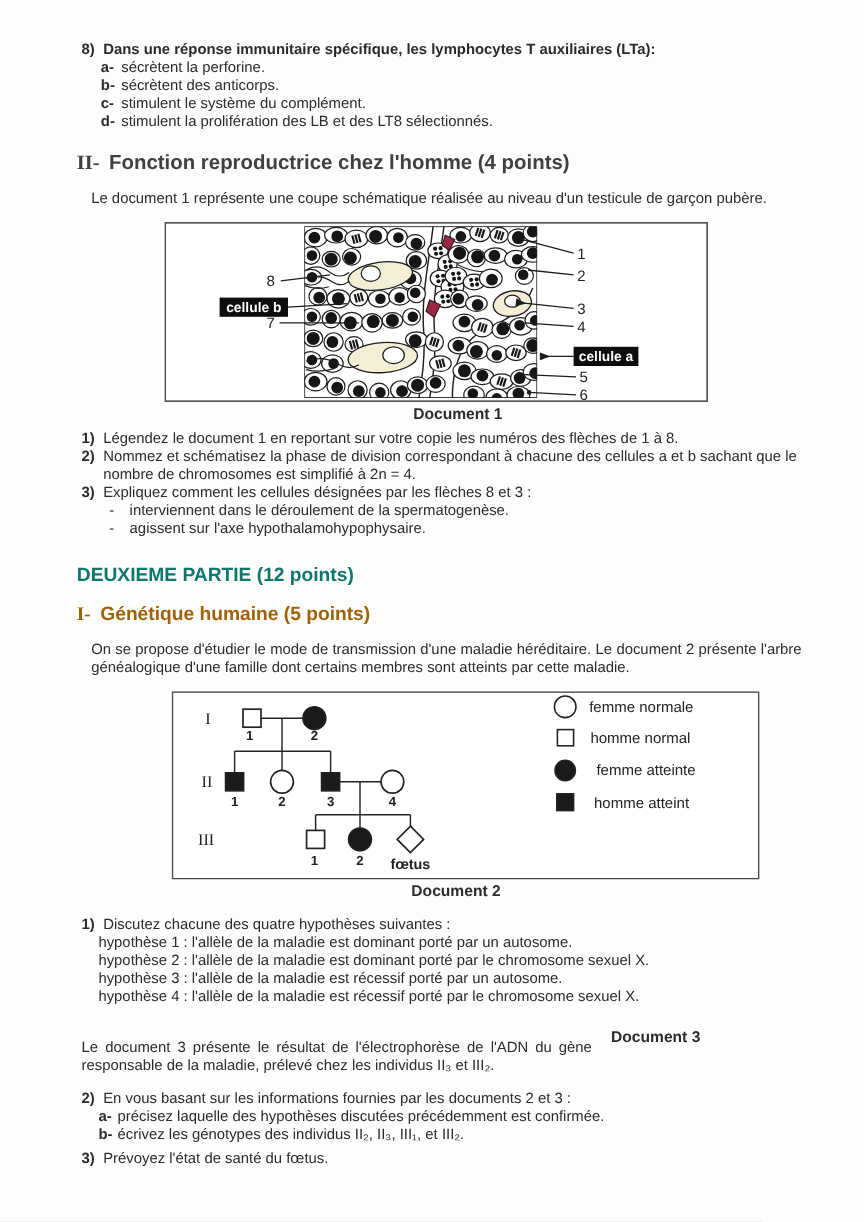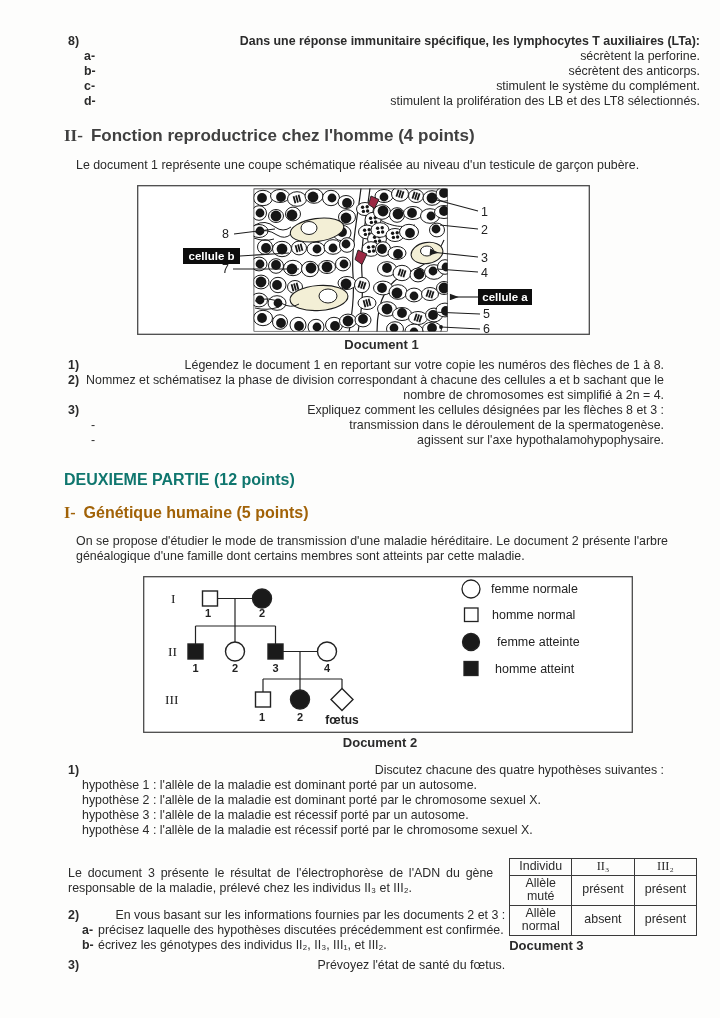--- a/index.html
+++ b/index.html
@@ -6,21 +6,21 @@
   .page{
     position:relative;width:720px;height:1018px;margin:0 auto;background:#fdfdfc;
     font-family:"Liberation Sans","DejaVu Sans",sans-serif;font-size:12.4px;line-height:15px;
     color:#2b2b2b;box-sizing:border-box;padding:34px 20px 0 64px;overflow:hidden;
   }
   .b{font-weight:700;}
   .just{text-align:justify;}
   
   .qrow{display:flex;}
   .qnum{flex:none;width:18px;font-weight:700;}
-  .qtext{flex:1;text-align:right;}
+  .qtext{flex:1;}
   .opt{display:flex;margin-left:20px;}
   .optkey{flex:none;width:17px;font-weight:700;}
   .bul{display:flex;margin-left:27px;}
   .dash{flex:none;width:17px;}
   .hyp{margin-left:18px;}
   
   .h-sec{font-size:17px;line-height:20px;font-weight:700;margin:17px 0 4px 0;color:#404040;}
   .h-part{font-size:16px;line-height:19px;font-weight:700;margin:22px 0 0 0;color:#0f766e;}
   .h-sub{font-size:16px;line-height:19px;font-weight:700;margin:14px 0 4px 0;color:#a16207;}
   .rn{font-family:"Liberation Serif","DejaVu Serif",serif;margin-right:8px;}
@@ -523,21 +523,21 @@
     <div class="qrow" style="margin-left:4px;">
       <span class="qnum">2)</span>
       <div class="qtext just">Nommez  et schématisez la phase de division correspondant à chacune des cellules a et b sachant que le nombre de chromosomes est simplifié à 2n = 4.</div>
     </div>
     <div class="qrow" style="margin-left:4px;">
       <span class="qnum">3)</span>
       <div class="qtext">Expliquez comment les cellules désignées par les flèches 8 et 3 :</div>
     </div>
     <div class="bul">
       <span class="dash">-</span>
-      <div class="qtext">transmission dans le déroulement de la spermatogenèse.</div>
+      <div class="qtext">interviennent dans le déroulement de la spermatogenèse.</div>
     </div>
     <div class="bul">
       <span class="dash">-</span>
       <div class="qtext">agissent sur l'axe hypothalamohypophysaire.</div>
     </div>
   </div>
 
   <div class="h-part">DEUXIEME PARTIE (12 points)</div>
   <div class="h-sub"><span class="rn">I-</span><span>Génétique humaine (5 points)</span></div>
   <p class="intro just" style="max-width:592px;">On se propose d'étudier le mode de transmission d'une maladie héréditaire. Le document 2 présente l'arbre généalogique d'une famille dont certains membres sont atteints par cette maladie.</p>
@@ -631,38 +631,19 @@
       <div class="ab">
         <span class="abkey">b-</span>
         <div class="abtext" style="text-align:left;">écrivez les génotypes des individus II₂, II₃, III₁, et III₂.</div>
       </div>
       <div class="qrow q3b" style="margin-left:4px;">
         <span class="qnum">3)</span>
         <div class="qtext">Prévoyez l'état de santé du fœtus.</div>
       </div>
     </div>
     <div class="bright">
-      <table class="doc3">
-        <tbody>
-            <tr>
-          <td class="c1">Individu</td>
-          <td class="serif">II₃</td>
-          <td class="serif">III₂</td>
-        </tr>
-        <tr>
-          <td class="c1">Allèle muté</td>
-          <td>présent</td>
-          <td>présent</td>
-        </tr>
-        <tr>
-          <td class="c1">Allèle normal</td>
-          <td>absent</td>
-          <td>présent</td>
-        </tr>
-      </tbody>
-        </table>
       <div class="doc3cap">Document 3</div>
     </div>
   </div>
 
   <div class="footer">Page 2 sur 4</div>
 
 </div>
 
 </body></html>

